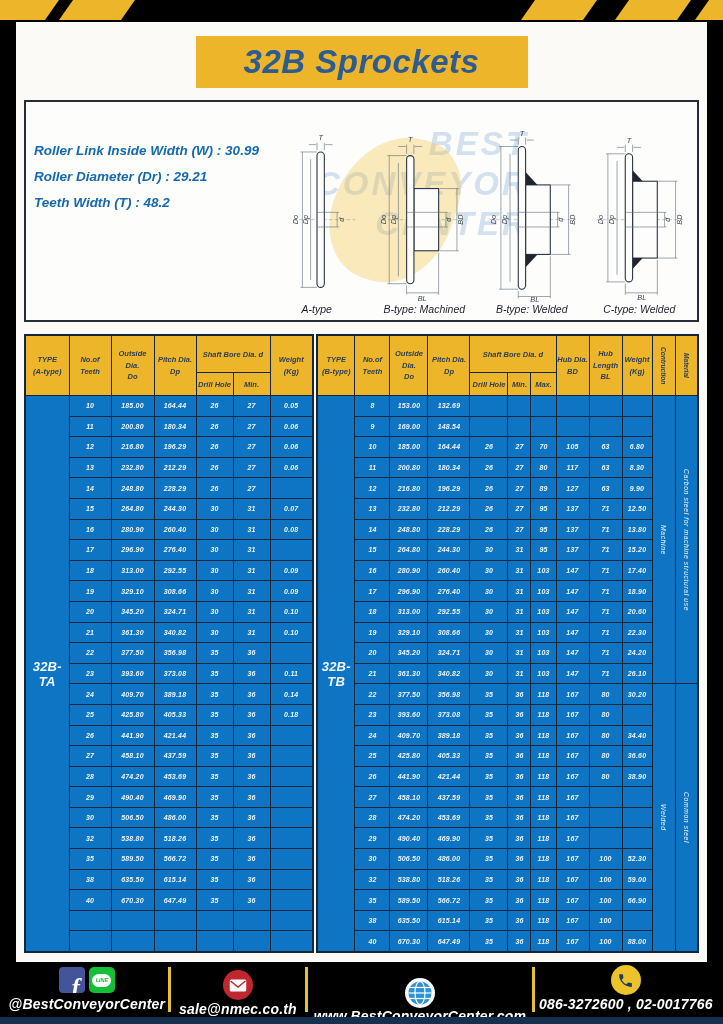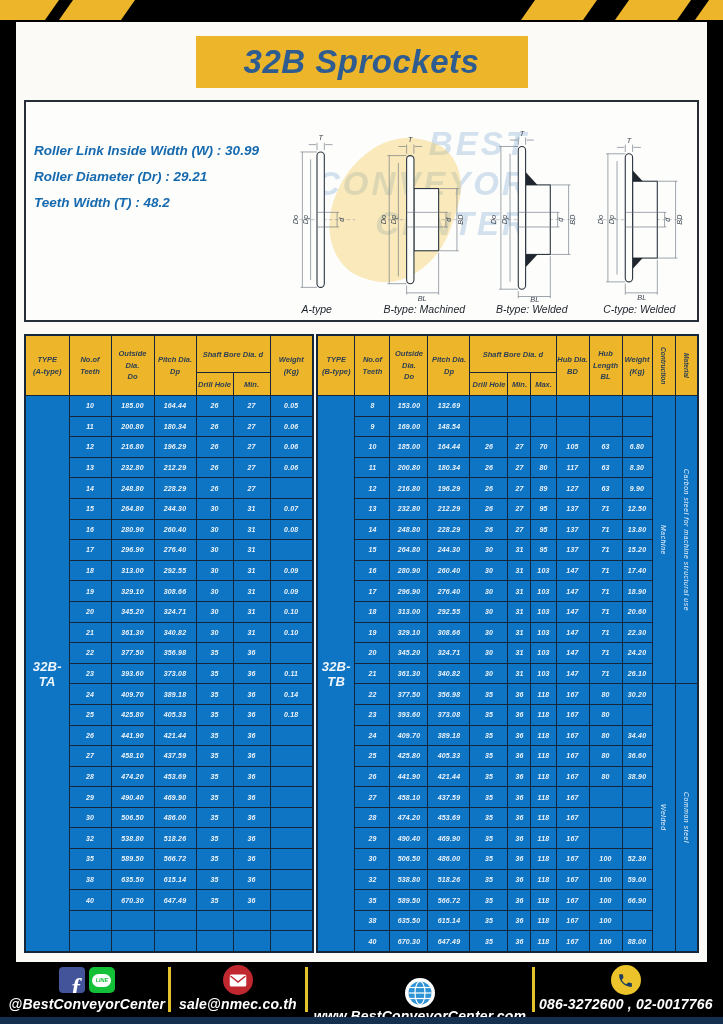--- a/index.html
+++ b/index.html
@@ -44,21 +44,21 @@
   .type-cell{font-size:13px;font-weight:bold;}
   .vcell{writing-mode:vertical-rl;font-size:6.8px;font-weight:normal;letter-spacing:.6px;padding:2px 0;}
   .vhead{writing-mode:vertical-rl;font-size:6.6px;padding:2px 0;}
   
   .footer{position:absolute;left:0;right:0;bottom:7px;height:55px;display:flex;
           align-items:stretch;padding:0 8px;}
   .fsec{display:flex;flex-direction:column;align-items:center;justify-content:flex-start;padding-top:2px;}
   .fsec .icons{display:flex;gap:4px;align-items:center;height:32px;}
   .fdiv{width:3px;background:#e3c22b;margin:5px 2px;}
   .ftext{color:#fff;font-weight:bold;font-size:14px;letter-spacing:.2px;white-space:nowrap;}
-  .s-social{flex:23 0 0;}.s-email{flex:19 0 0;}.s-web{flex:32 0 0;margin-top:14px;}.s-phone{flex:26 0 0;}
+  .s-social{flex:23 0 0;}.s-email{flex:19 0 0;justify-content:flex-end;}.s-web{flex:32 0 0;margin-top:14px;}.s-phone{flex:26 0 0;}
   .ic-fb{position:relative;width:26px;height:26px;background:#44549b;border-radius:4px;overflow:hidden;display:inline-block;}
   .fb-f{position:absolute;right:5px;bottom:-7px;font-family:"Liberation Serif",serif;
         font-weight:bold;color:#fff;font-size:25px;line-height:1;}
   .ic-line{width:26px;height:26px;background:#15c039;border-radius:5px;display:flex;
            align-items:center;justify-content:center;}
   .line-bubble{width:19px;height:13px;background:#fff;border-radius:7px;display:flex;
                align-items:center;justify-content:center;}
   .line-word{color:#15c039;font-size:5.5px;font-weight:bold;}
   .ic-mail{width:30px;height:30px;border-radius:50%;background:#c0272f;display:flex;
            align-items:center;justify-content:center;}

